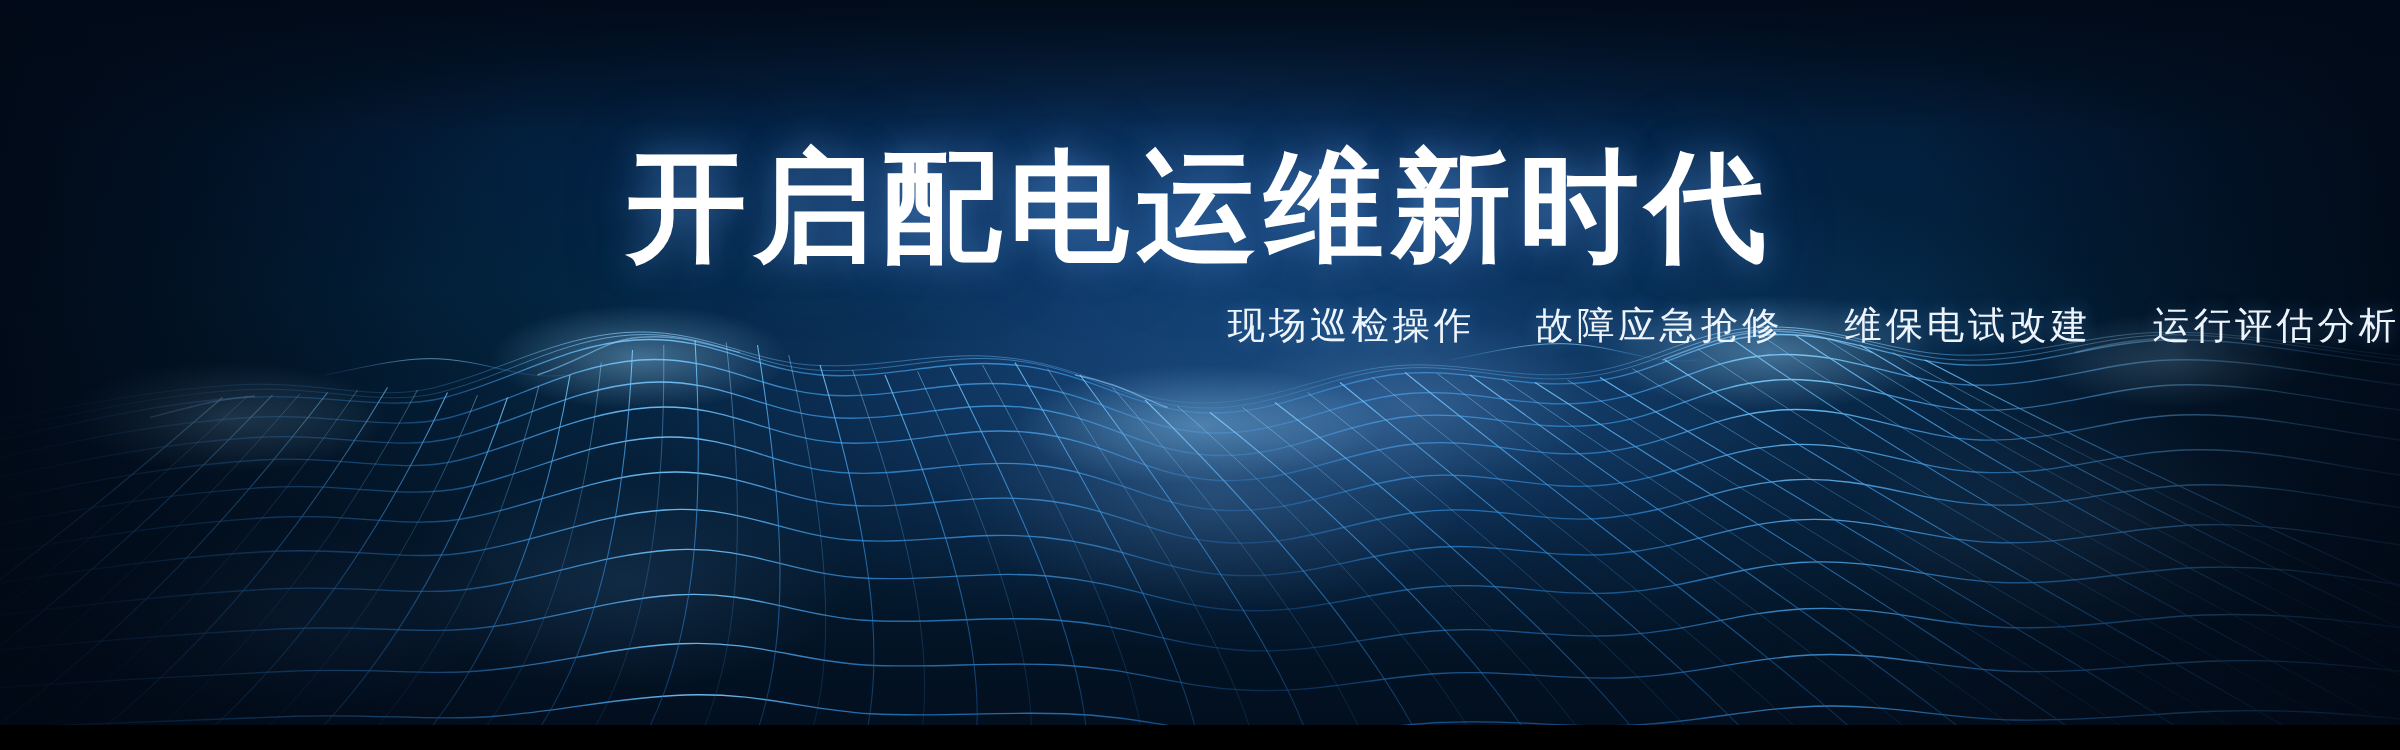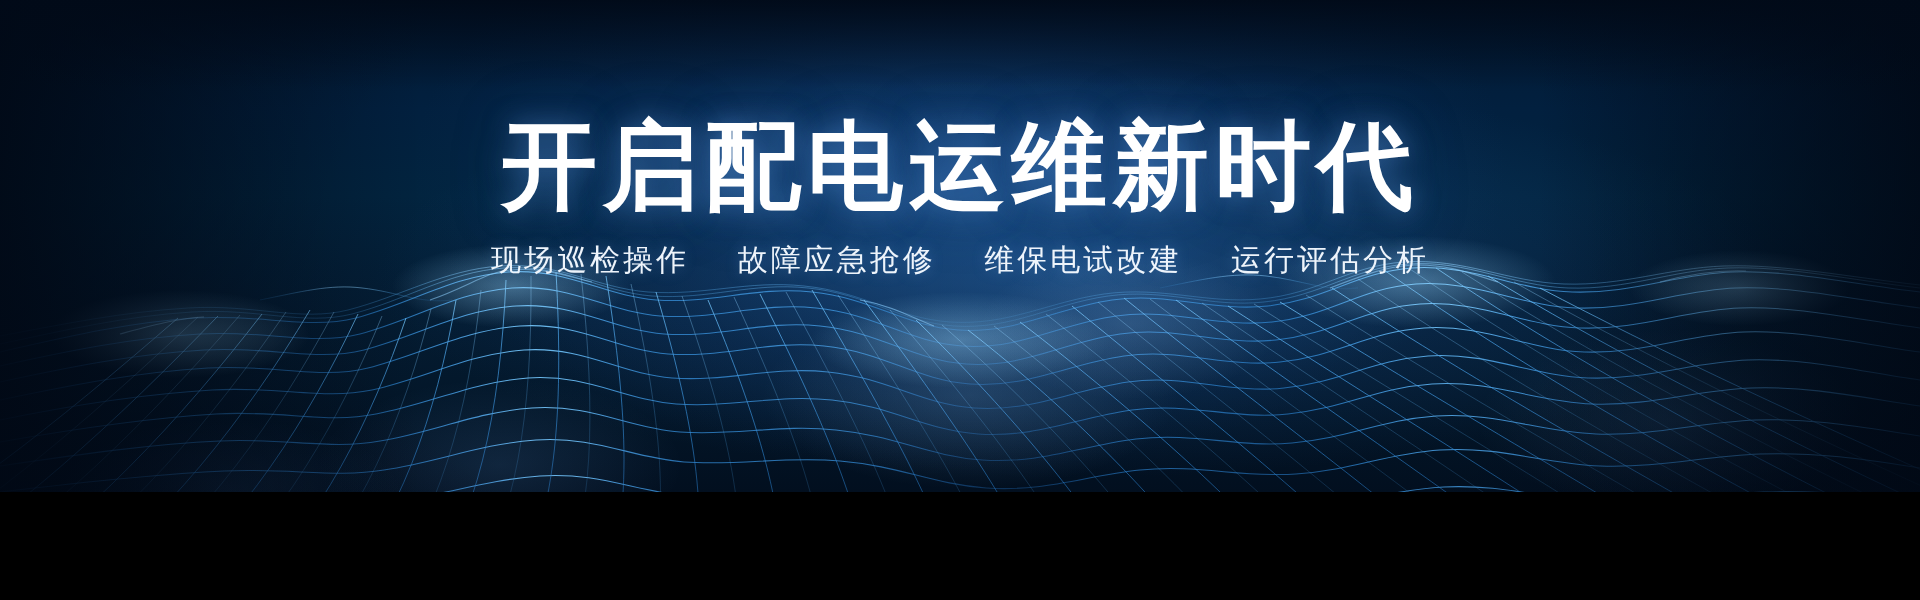--- a/index.html
+++ b/index.html
@@ -2,21 +2,21 @@
 <html lang="zh"><head>
 <meta charset="utf-8">
 <title>Banner</title>
 <style>
   html,body{margin:0;padding:0;background:#000;}
   *{box-sizing:border-box;}
 
   #stage{
     position:relative;
     width:1920px;
-    height:492px;
+    height:580px;
     overflow:hidden;
     font-family:"Liberation Sans","DejaVu Sans",sans-serif;
     background:#021a38;
   }
 
   
   .layer{position:absolute;inset:0;}
 
   #sky-base{
     background:
@@ -89,20 +89,21 @@
     white-space:nowrap;
   }
   #subline{
     margin:26px 0 0 0;
     color:#eef4fb;
     font-size:30px;
     font-weight:300;
     letter-spacing:3px;
     white-space:nowrap;
     text-shadow:0 0 14px rgba(90,150,220,0.45);
+    text-align:right;
   }
   #subline .seg{display:inline-block;}
   #subline .gap{display:inline-block;width:26px;}
 </style>
 </head>
 <body>
 
 <div id="stage">
 
   <div class="layer" id="sky-base"></div>

